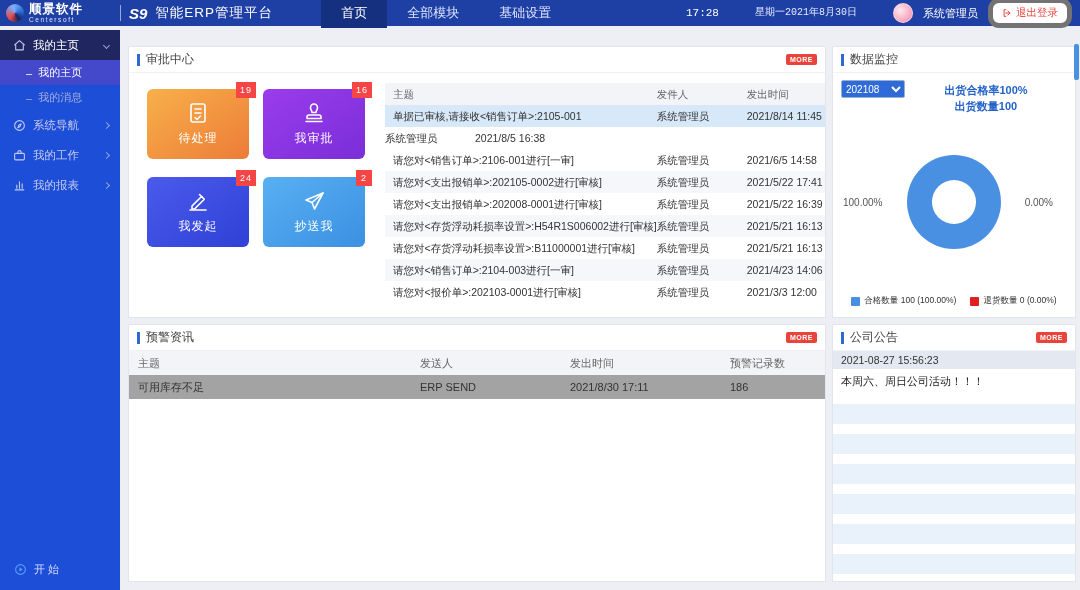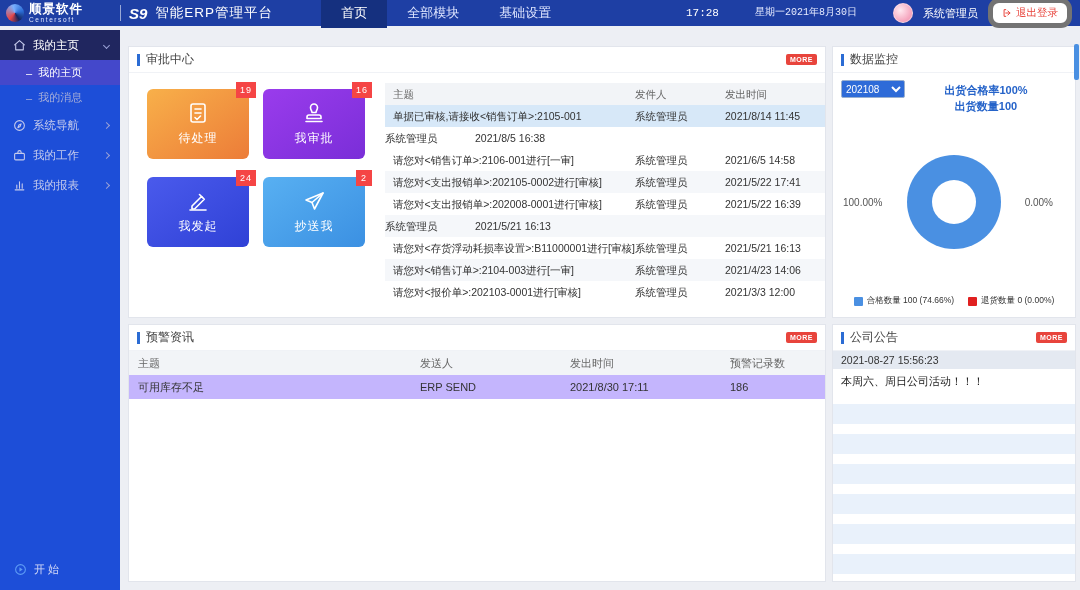--- a/index.html
+++ b/index.html
@@ -80,21 +80,21 @@
   .litem { display:flex; align-items:center; gap:4px; }
   .lsq { width:9px; height:9px; border-radius:1px; flex:none; }
 
   
   .wrow { display:flex; height:24px; line-height:24px; font-size:11px; white-space:nowrap; }
   .wrow .w1 { flex:1; padding-left:9px; }
   .wrow .w2 { width:150px; flex:none; }
   .wrow .w3 { width:160px; flex:none; }
   .wrow .w4 { width:95px; flex:none; }
   .whead { background:#f2f4f7; color:#666; }
-  .wrow.sel { background:#c4b5fd; }
+  .wrow.sel { background:#a3a3a3; }
 
   
   .ann-date { background:#e4e9f1; font-size:10.5px; padding:3px 8px; color:#333; }
   .ann-content { font-size:11px; padding:5px 8px; color:#222; }
   .ann-empty { height:20px; background:#e9f1fb; margin-top:10px; }
 
   .page-thumb { position:absolute; right:1px; top:44px; width:5px; height:36px; background:#4a90e2; border-radius:2px; z-index:6; }
 </style>
 </head>
 <body>
@@ -259,20 +259,21 @@
           <div class="c1" data-interactable="false">请您对&lt;支出报销单&gt;:202105-0002进行[审核]</div>
           <div class="c2" data-interactable="false">系统管理员</div>
           <div class="c3" data-interactable="false">2021/5/22 17:41</div>
         </div>
         <div class="arow" data-interactable="true">
           <div class="c1" data-interactable="false">请您对&lt;支出报销单&gt;:202008-0001进行[审核]</div>
           <div class="c2" data-interactable="false">系统管理员</div>
           <div class="c3" data-interactable="false">2021/5/22 16:39</div>
         </div>
         <div class="arow alt" data-interactable="true">
+          <div class="c1" data-interactable="false">请您对&lt;存货浮动耗损率设置&gt;:H54R1S006002进行[审核]</div>
           <div class="c2" data-interactable="false">系统管理员</div>
           <div class="c3" data-interactable="false">2021/5/21 16:13</div>
         </div>
         <div class="arow" data-interactable="true">
           <div class="c1" data-interactable="false">请您对&lt;存货浮动耗损率设置&gt;:B11000001进行[审核]</div>
           <div class="c2" data-interactable="false">系统管理员</div>
           <div class="c3" data-interactable="false">2021/5/21 16:13</div>
         </div>
         <div class="arow alt" data-interactable="true">
           <div class="c1" data-interactable="false">请您对&lt;销售订单&gt;:2104-003进行[一审]</div>
@@ -304,21 +305,21 @@
       </div>
     </div>
     <div class="donut-wrap" data-interactable="false">
       <span class="dlabel left" data-interactable="false">100.00%</span>
       <div class="donut" data-interactable="false"></div>
       <span class="dlabel right" data-interactable="false">0.00%</span>
     </div>
     <div class="legend" data-interactable="false">
       <span class="litem" data-interactable="false">
         <span class="lsq" data-interactable="false" style="background: rgb(74, 144, 226);"></span>
-        <span data-interactable="false">合格数量 100 (74.66%)</span>
+        <span data-interactable="false">合格数量 100 (100.00%)</span>
       </span>
       <span class="litem" data-interactable="false">
         <span class="lsq" data-interactable="false" style="background: rgb(224, 32, 32);"></span>
         <span data-interactable="false">退货数量 0 (0.00%)</span>
       </span>
     </div>
   </section>
 
   <section class="panel" data-interactable="false">
     <div class="phead" data-interactable="false">

